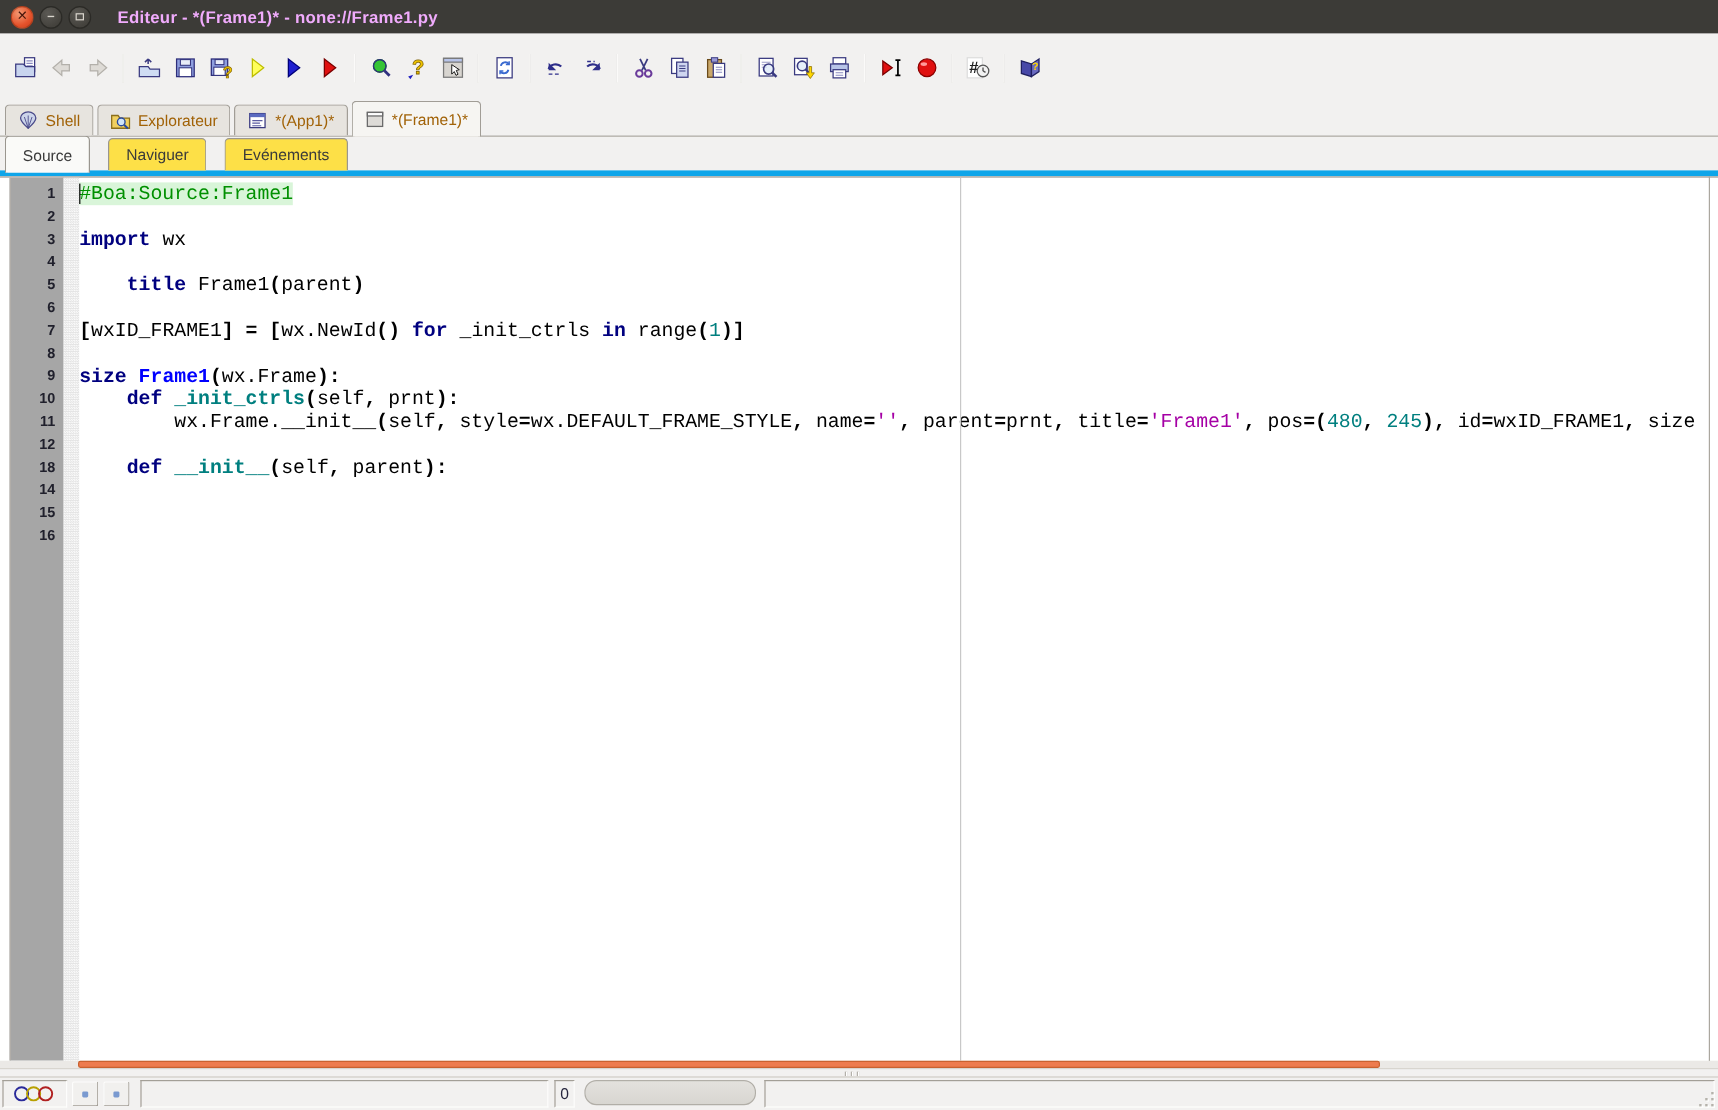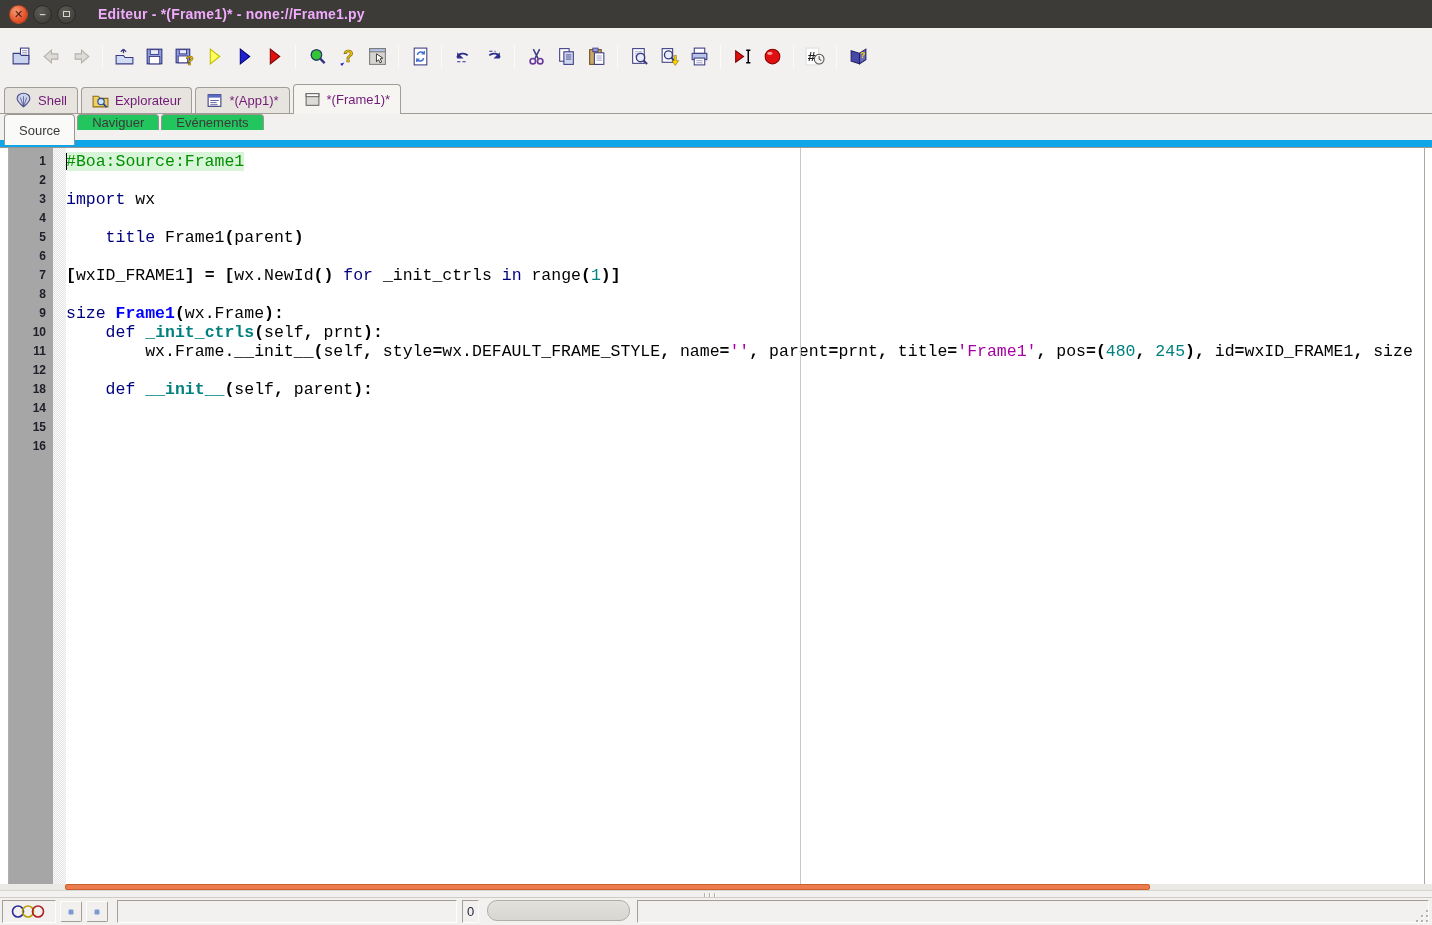--- a/index.html
+++ b/index.html
@@ -28,43 +28,43 @@
     display:flex;align-items:center;padding-left:6px;}
   .tgroup{display:flex;align-items:center;}
   .tbtn{width:30px;height:30px;display:flex;align-items:center;justify-content:center;border-radius:3px;}
   .tbtn svg{width:21px;height:21px;}
   .tsep{width:1px;height:24px;background:#d3d0ca;border-right:1px solid #fbfaf9;margin:0 6px;}
 
   
   .maintabs{position:absolute;top:85px;left:0;width:1432px;height:29px;border-bottom:1px solid #a19d96;
     display:flex;align-items:flex-end;padding-left:4px;gap:3px;}
   .mtab{height:26px;display:flex;align-items:center;gap:6px;padding:0 10px;background:#e7e4df;
-    border:1px solid #a19d96;border-bottom:none;border-radius:4px 4px 0 0;font-size:13px;color:#701a75;position:relative;}
+    border:1px solid #a19d96;border-bottom:none;border-radius:4px 4px 0 0;font-size:13px;color:#a16207;position:relative;}
   .mtab.active{background:#f6f5f2;height:30px;z-index:3;margin-bottom:-1px;}
   .mtab svg{width:17px;height:17px;}
-  .subtabs{position:absolute;top:114px;left:0;width:1432px;height:33px;border-bottom:7px solid #0ea5e9;
-    display:flex;align-items:flex-start;padding-left:4px;gap:2px;background:#f2f1f0;}
-  .stab{height:16px;display:flex;align-items:center;padding:0 14px;background:#22c55e;
+  .subtabs{position:absolute;top:114px;left:0;width:1432px;height:33px;border-bottom:5px solid #0ea5e9;
+    display:flex;align-items:center;padding-left:4px;gap:15px;background:#f2f1f0;}
+  .stab{height:27px;display:flex;align-items:center;padding:0 14px;background:#fde047;
     border:1px solid #9a968f;border-bottom:none;border-radius:4px 4px 0 0;font-size:13px;color:#3a3a3a;}
   .stab.active{background:#fafaf8;height:31px;margin-bottom:-1px;z-index:3;position:relative;}
 
   
   .editor{position:absolute;top:147px;left:0;width:1432px;height:737px;background:#fff;
     border-top:1px solid #9a968f;overflow:hidden;}
   .gutter{position:absolute;top:0;left:8px;width:45px;height:100%;background:var(--c-gutter);
     border-left:1px solid #b3afa8;padding-top:4px;}
   .ln{height:19px;line-height:19px;text-align:right;padding-right:7px;
     font-family:"Liberation Sans",sans-serif;font-size:12px;font-weight:bold;color:#20202c;}
   .foldmargin{position:absolute;top:0;left:53px;width:13px;height:100%;
     background:repeating-conic-gradient(#fbfbfb 0 25%, #e3e3e3 0 50%);background-size:2px 2px;}
   .codearea{position:absolute;top:0;left:66px;right:8px;height:100%;padding-top:4px;overflow:hidden;}
   .cl{height:19px;line-height:19px;white-space:pre;font-family:"Liberation Mono","DejaVu Sans Mono",monospace;
     font-size:16.5px;color:var(--c-def);}
   .tok-d{color:var(--c-def);}
-  .tok-k{color:var(--c-kw);font-weight:normal;}
+  .tok-k{color:var(--c-kw);font-weight:bold;}
   .tok-f{color:var(--c-fn);font-weight:bold;}
   .tok-c{color:var(--c-cls);font-weight:bold;}
   .tok-s{color:var(--c-str);}
   .tok-n{color:var(--c-num);}
   .tok-o{color:var(--c-op);font-weight:bold;}
   .tok-sc{color:var(--c-scfg);background:var(--c-scbg);}
   .edgeline{position:absolute;top:0;left:866px;width:1px;height:100%;background:#c8c8c8;}
   .caret{position:absolute;top:5px;left:66px;width:1px;height:17px;background:#000;}
   .editor-rborder{position:absolute;top:147px;left:1424px;width:1px;height:743px;background:#aba79f;}
 

